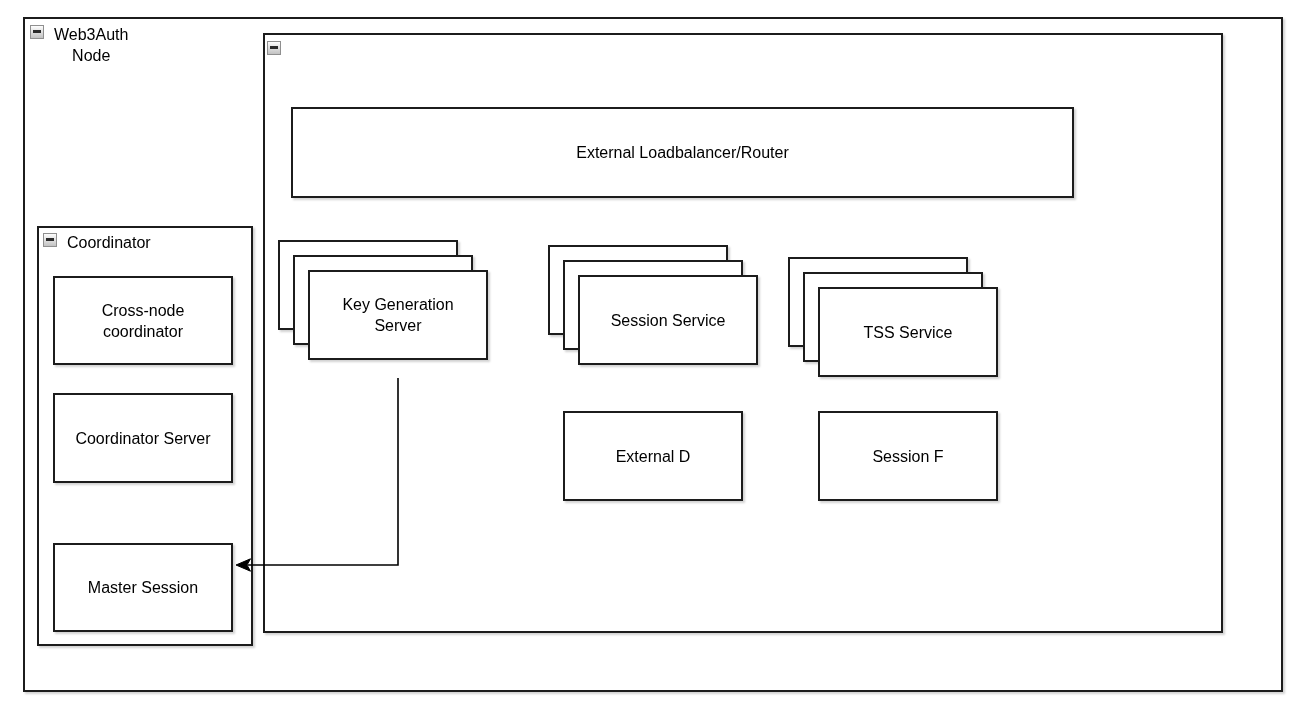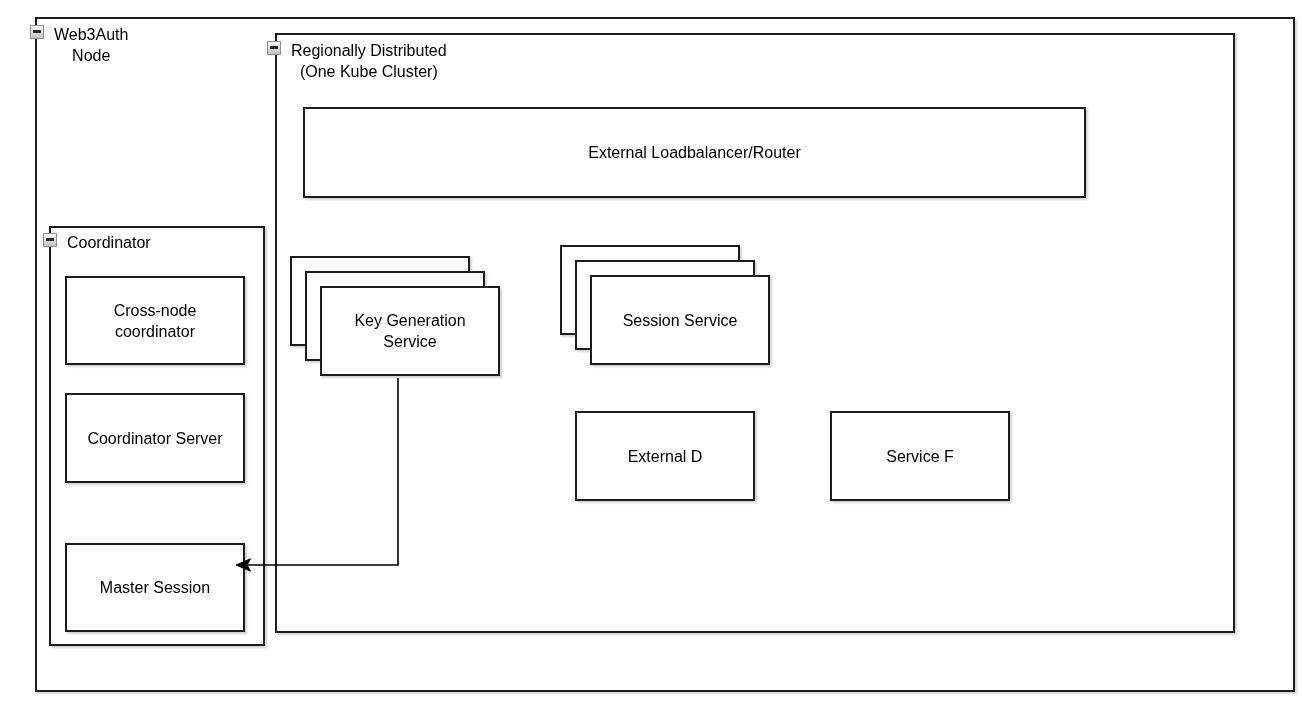--- a/index.html
+++ b/index.html
@@ -17,21 +17,20 @@
     overflow: hidden;
     padding-left: 48px;
   }
   
   .shape {
     position: absolute;
     background: #ffffff;
     border: 2px solid #1c1c1c;
     box-sizing: border-box;
     box-shadow: 2px 2px 2px rgba(0,0,0,0.18);
-    margin-left: 12px;
   }
   .leaf {
     display: flex;
     flex-direction: column;
     align-items: center;
     justify-content: center;
     text-align: center;
     font-size: 16px;
     line-height: 21px;
   }
@@ -105,54 +104,57 @@
       <span class="block">Web3Auth</span>
       <span class="block">Node</span>
     </span>
   </div>
 
   <div class="shape" style="left:263px; top:33px; width:960px; height:600px;"></div>
   <div class="group-label" style="left:267px; top:40px;">
     <span class="collapse-icon">
       <span class="minus-bar"></span>
     </span>
-    <span class="lines">
-      <span class="block">Regionally Distributed</span>
-      <span class="block">(One Kube Cluster)</span>
-    </span>
   </div>
 
   <div class="shape leaf" style="left:291px; top:107px; width:783px; height:91px;">
     <span>External Loadbalancer/Router</span>
   </div>
 
-  <div class="stack" style="left:278px; top:256px;text-decoration:underline;">
+  <div class="stack" style="left:278px; top:240px;text-decoration:underline;">
     <div class="shape layer l0"></div>
     <div class="shape layer l1"></div>
     <div class="shape layer l2 leaf">
       <span class="block">Key Generation</span>
-      <span class="block">Service</span>
+      <span class="block">Server</span>
     </div>
   </div>
 
   <div class="stack" style="left:548px; top:245px;">
     <div class="shape layer l0"></div>
     <div class="shape layer l1"></div>
     <div class="shape layer l2 leaf">
       <span>Session Service</span>
     </div>
   </div>
 
+  <div class="stack" style="left:788px; top:257px;">
+    <div class="shape layer l0"></div>
+    <div class="shape layer l1"></div>
+    <div class="shape layer l2 leaf">
+      <span>TSS Service</span>
+    </div>
+  </div>
 
   <div class="shape leaf" style="left:563px; top:411px; width:180px; height:90px;">
     <span>External D</span>
   </div>
 
   <div class="shape leaf" style="left:818px; top:411px; width:180px; height:90px;">
-    <span>Service F</span>
+    <span>Session F</span>
   </div>
 
   <div class="shape" style="left:37px; top:226px; width:216px; height:420px;"></div>
   <div class="group-label" style="left:43px; top:232px;">
     <span class="collapse-icon">
       <span class="minus-bar"></span>
     </span>
     <span class="lines">Coordinator</span>
   </div>
 

